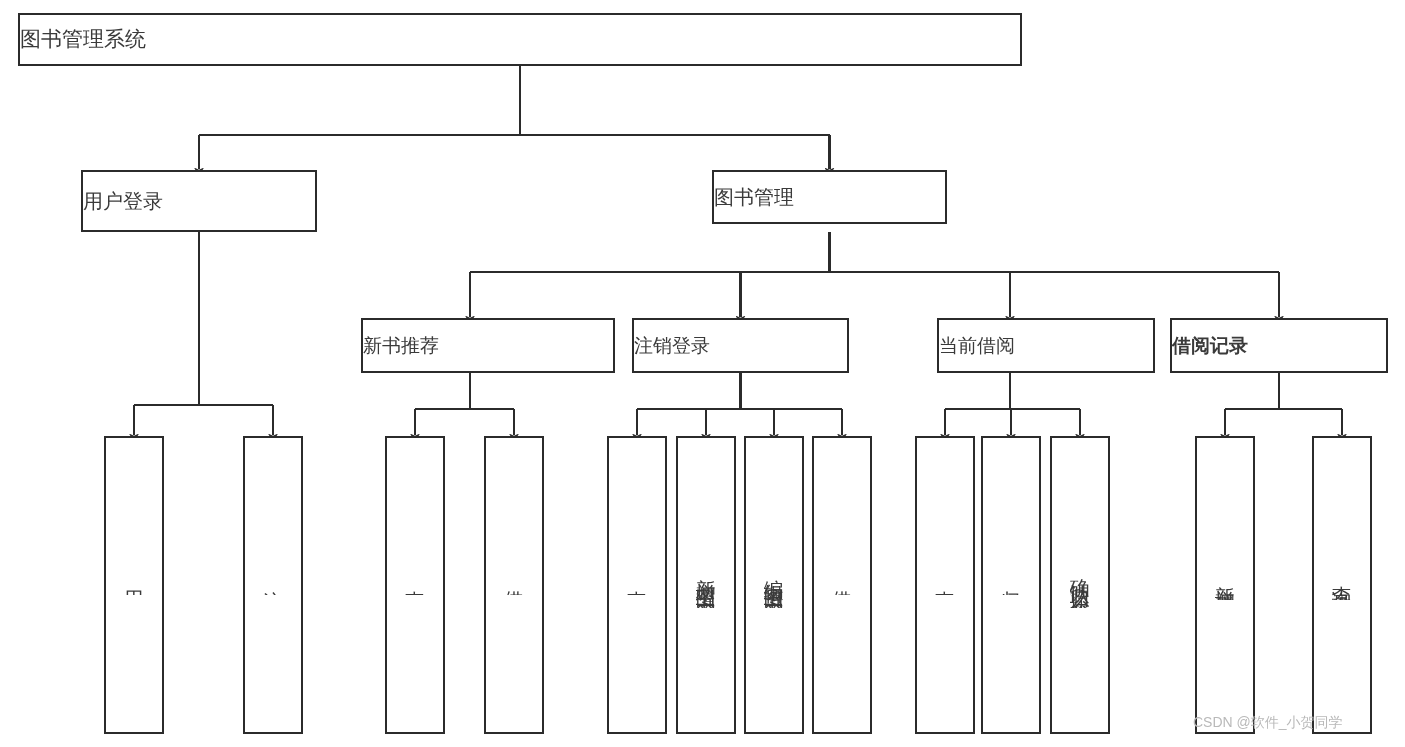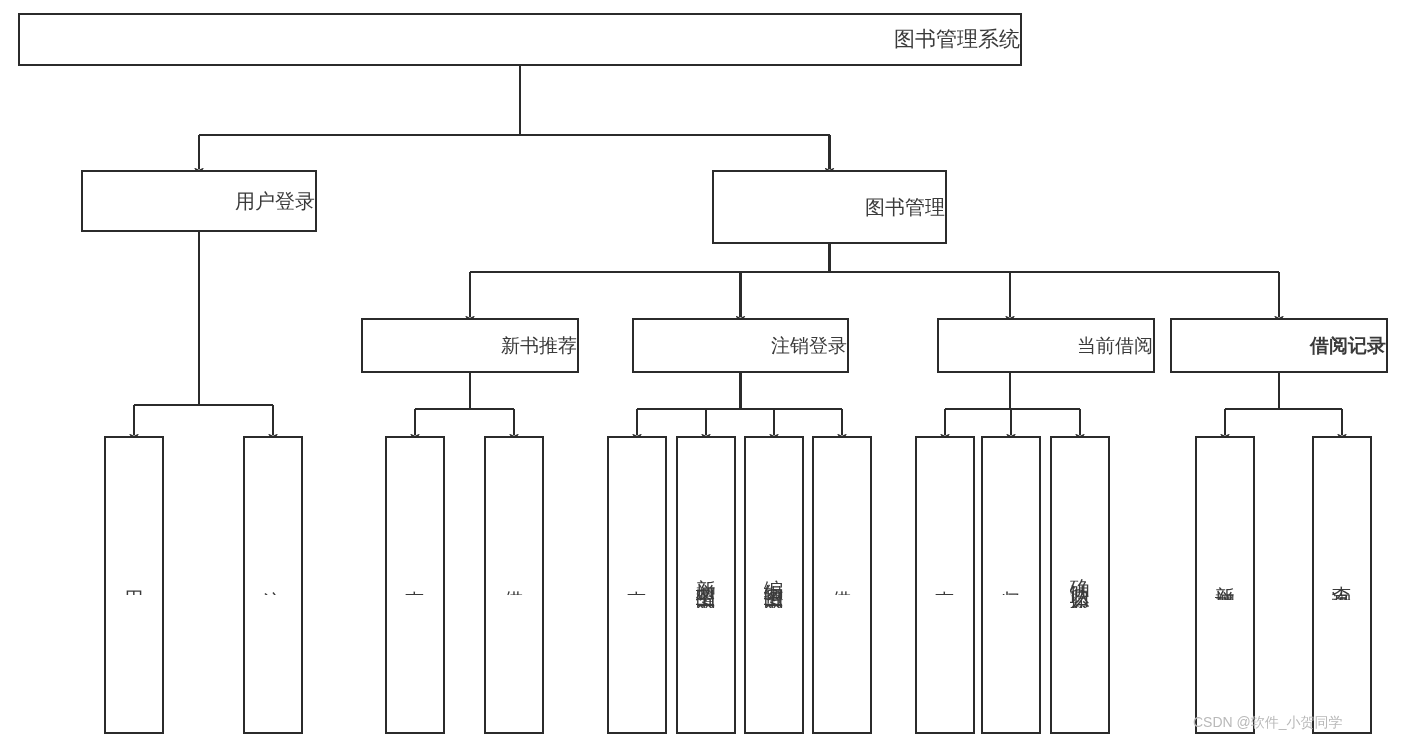--- a/index.html
+++ b/index.html
@@ -5,21 +5,21 @@
   html,body{margin:0;padding:0;background:#ffffff;}
   body{
     font-family:"Liberation Sans","DejaVu Sans",sans-serif;
     width:1405px;height:747px;overflow:hidden;position:relative;
   }
   #diagram-root{position:relative;width:1405px;height:747px;background:#ffffff;}
   svg#tree-svg{position:absolute;left:0;top:0;width:1405px;height:747px;display:block;}
   .node-box{
     position:absolute;box-sizing:border-box;
     border:2px solid #2b2b2b;background:#ffffff;
-    display:flex;align-items:center;justify-content:flex-end;
+    display:flex;align-items:center;justify-content:flex-start;
   }
   .node-label{
     color:#3a3a3a;line-height:1.05;text-align:center;white-space:pre;
   }
   .node-root .node-label{font-size:21px;}
   .node-l1 .node-label{font-size:20px;}
   .node-l2 .node-label{font-size:19px;}
   .node-leaf{align-items:center;justify-content:center;}
   .node-leaf .node-label{
     writing-mode:vertical-rl;text-orientation:upright;
@@ -77,24 +77,24 @@
         <line x1="1342" y1="409" x2="1342" y2="435" stroke="#2b2b2b" stroke-width="2.2" shape-rendering="crispEdges" marker-end="url(#arrowhead)"></line>
       </g>
   </svg>
   <div id="node-layer">
       <div class="node-box node-root" style="left: 18px; top: 13px; width: 1004px; height: 53px; border-color: rgb(43, 43, 43);">
         <span class="node-label" style="color: rgb(58, 58, 58);">图书管理系统</span>
       </div>
       <div class="node-box node-l1" style="left: 81px; top: 170px; width: 236px; height: 62px; border-color: rgb(43, 43, 43);">
         <span class="node-label" style="color: rgb(58, 58, 58);">用户登录</span>
       </div>
-      <div class="node-box node-l1" style="left: 712px; top: 170px; width: 235px; height: 74px; border-color: rgb(43, 43, 43);">
+      <div class="node-box node-l1" style="left: 712px; top: 170px; width: 235px; height: 54px; border-color: rgb(43, 43, 43);">
         <span class="node-label" style="color: rgb(58, 58, 58);">图书管理</span>
       </div>
-      <div class="node-box node-l2" style="left: 361px; top: 318px; width: 218px; height: 55px; border-color: rgb(43, 43, 43);">
+      <div class="node-box node-l2" style="left: 361px; top: 318px; width: 254px; height: 55px; border-color: rgb(43, 43, 43);">
         <span class="node-label" style="color: rgb(58, 58, 58);">新书推荐</span>
       </div>
       <div class="node-box node-l2" style="left: 632px; top: 318px; width: 217px; height: 55px; border-color: rgb(43, 43, 43);">
         <span class="node-label" style="color: rgb(58, 58, 58);">注销登录</span>
       </div>
       <div class="node-box node-l2" style="left: 901px; top: 318px; width: 218px; height: 55px; border-color: rgb(43, 43, 43); margin-left: 36px;">
         <span class="node-label" style="color: rgb(58, 58, 58);">当前借阅</span>
       </div>
       <div class="node-box node-l2" style="left: 1170px; top: 318px; width: 218px; height: 55px; border-color: rgb(43, 43, 43); font-weight: bold;">
         <span class="node-label" style="color: rgb(58, 58, 58);">借阅记录</span>

